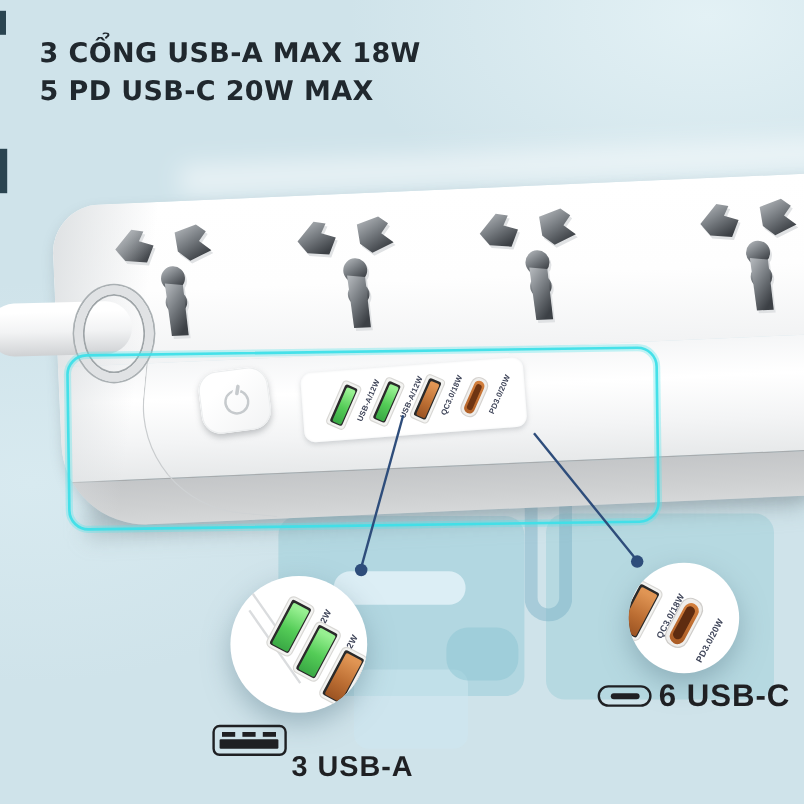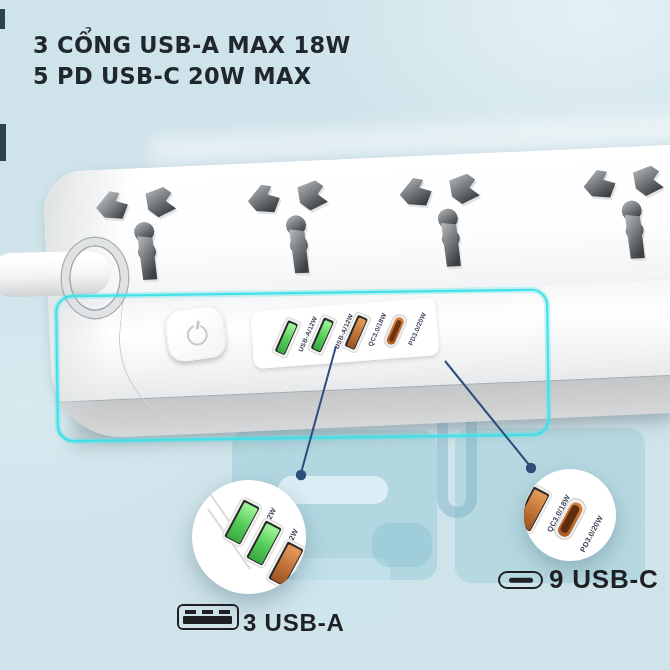--- a/index.html
+++ b/index.html
@@ -214,20 +214,20 @@
       </div>
     <span class="plabel" style="left:58px;top:78px;">PD3.0/20W</span>
   </div>
 
   <div class="icon-usba">
     <span class="pin" style="left:6px;"></span>
       <span class="pin" style="left:23px;"></span>
       <span class="pin" style="left:40px;"></span>
     <span class="bar"></span>
   </div>
-  <div class="legend-text" style="left:243px;top:609px;font-size:24px;">3 USB-A</div>
+  <div class="legend-text" style="left:243px;top:626px;font-size:24px;">3 USB-A</div>
 
   <div class="icon-usbc">
       <span class="pill"></span>
     </div>
-  <div class="legend-text" style="left:549px;top:564px;font-size:26px;">9 USB-C</div>
+  <div class="legend-text" style="left:549px;top:564px;font-size:26px;">6 USB-C</div>
 
 </div>
 
 </body></html>

